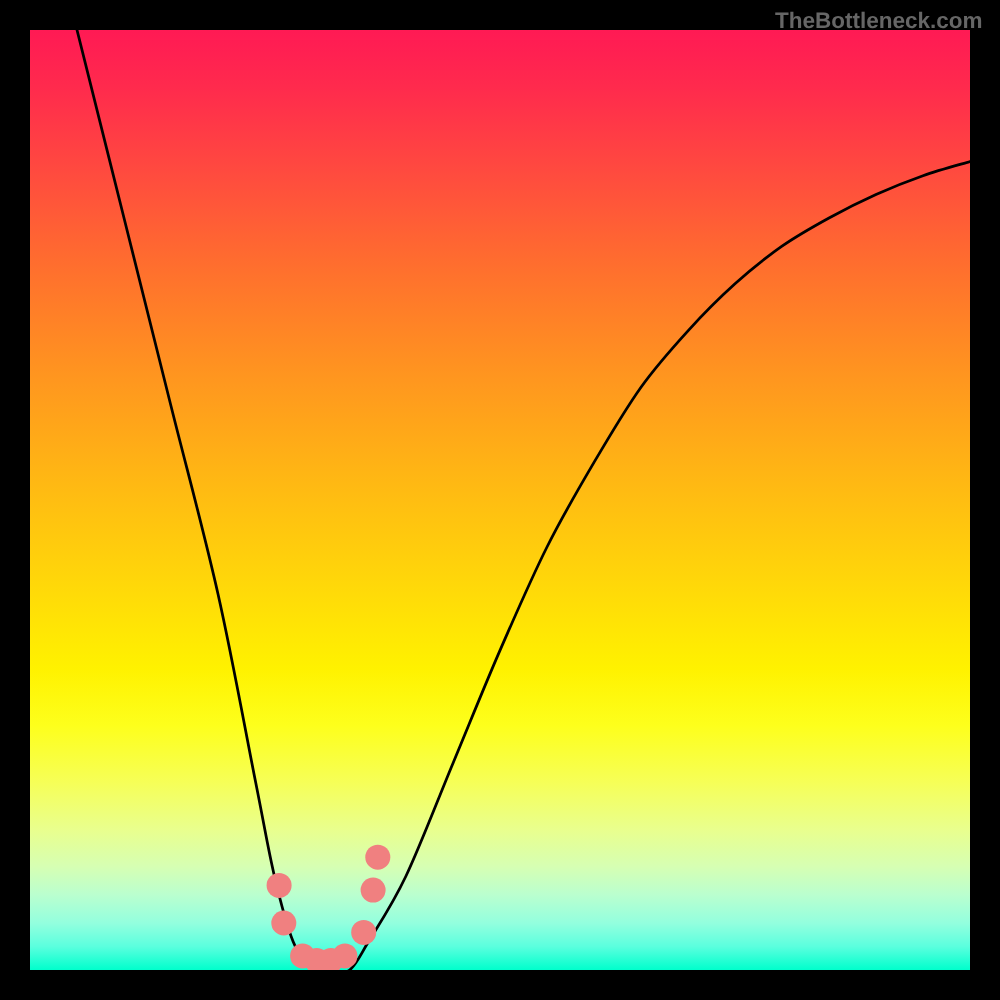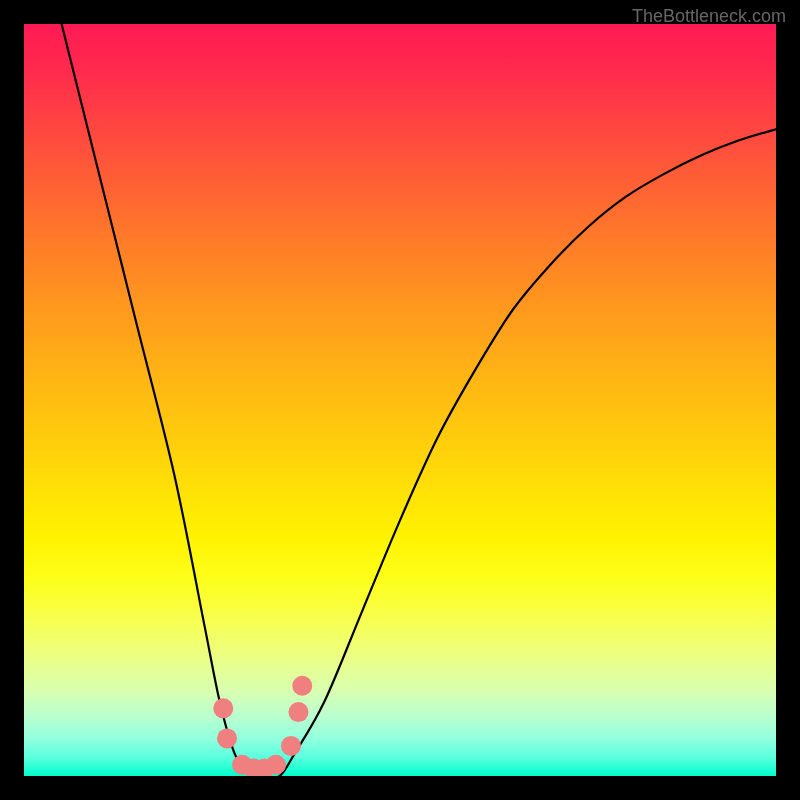--- a/index.html
+++ b/index.html
@@ -48,21 +48,21 @@
     top: 24px;
     width: 752px;
     height: 752px;
     pointer-events: none;
   }
   .watermark {
     position: absolute;
     right: 14px;
     top: 6px;
     font-size: 18px;
-    font-weight: 400;
+    font-weight: 700;
     color: #666;
     user-select: none;
   }
 </style>
 </head>
 <body>
 
 <div class="frame">
   <div class="gradient"></div>
 </div>

